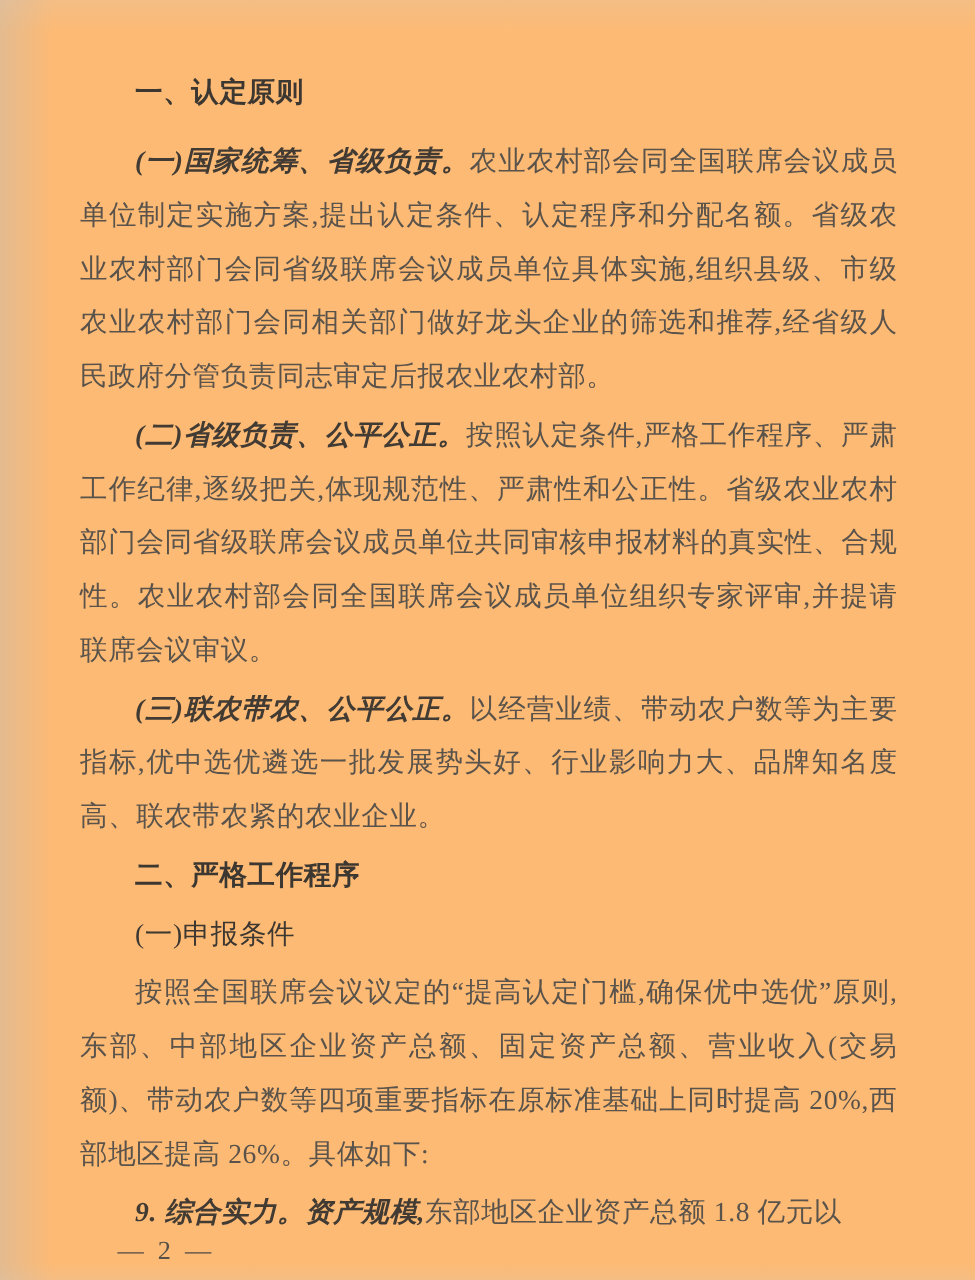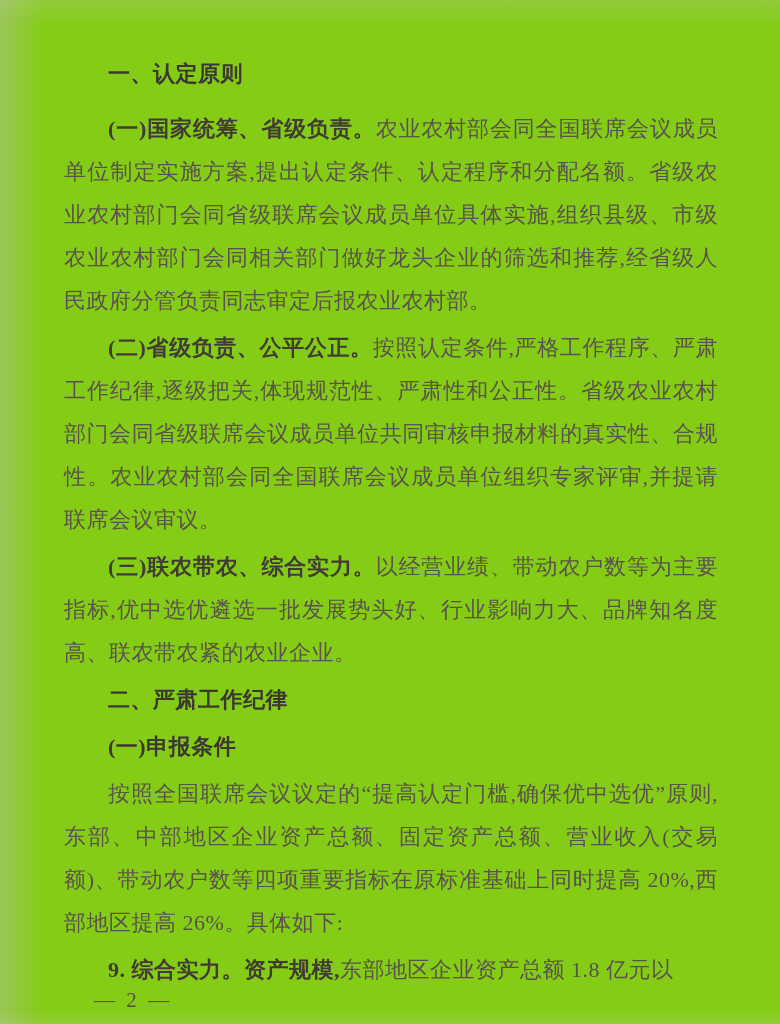--- a/index.html
+++ b/index.html
@@ -10,21 +10,21 @@
     width: 780px;
     height: 1024px;
     background: #e9e8e6;
     font-family: "Liberation Serif", "DejaVu Serif", serif;
     overflow: hidden;
   }
   .page {
     position: relative;
     width: 780px;
     height: 1024px;
-    background: #84cc16;
+    background: #fdba74;
     overflow: hidden;
   }
   
   .scan-shadow-left {
     position: absolute;
     left: 0; top: 0; bottom: 0;
     width: 42px;
     background: linear-gradient(to right, rgba(190,188,184,0.40), rgba(255,255,255,0));
     pointer-events: none;
   }
@@ -59,26 +59,27 @@
   }
   .content > :first-child {
     margin-bottom: 12px;
   }
   .heading-1 {
     font-family: "Liberation Sans", "DejaVu Sans", sans-serif;
     font-weight: 700;
     color: #3c3731;
   }
   .heading-2 {
-    font-weight: 700;
+    font-weight: 400;
     color: #3c3731;
   }
   .lead {
     font-weight: 700;
     color: #413b34;
+    font-style: italic;
   }
   .footer {
     position: absolute;
     left: 94px;
     top: 988px;
     font-size: 21px;
     letter-spacing: 3px;
     color: #56504a;
   }
 </style>
@@ -87,21 +88,21 @@
 
 <div class="page">
   <div class="scan-shadow-left"></div>
   <div class="scan-shadow-top"></div>
   <div class="scan-shadow-bottom"></div>
 
   <div class="content" id="doc-content">
       <p class="heading-1">一、认定原则</p>
       <p class="paragraph"><span class="lead">(一)国家统筹、省级负责。</span>农业农村部会同全国联席会议成员单位制定实施方案,提出认定条件、认定程序和分配名额。省级农业农村部门会同省级联席会议成员单位具体实施,组织县级、市级农业农村部门会同相关部门做好龙头企业的筛选和推荐,经省级人民政府分管负责同志审定后报农业农村部。</p>
       <p class="paragraph"><span class="lead">(二)省级负责、公平公正。</span>按照认定条件,严格工作程序、严肃工作纪律,逐级把关,体现规范性、严肃性和公正性。省级农业农村部门会同省级联席会议成员单位共同审核申报材料的真实性、合规性。农业农村部会同全国联席会议成员单位组织专家评审,并提请联席会议审议。</p>
-      <p class="paragraph"><span class="lead">(三)联农带农、综合实力。</span>以经营业绩、带动农户数等为主要指标,优中选优遴选一批发展势头好、行业影响力大、品牌知名度高、联农带农紧的农业企业。</p>
-      <p class="heading-1">二、严肃工作纪律</p>
+      <p class="paragraph"><span class="lead">(三)联农带农、公平公正。</span>以经营业绩、带动农户数等为主要指标,优中选优遴选一批发展势头好、行业影响力大、品牌知名度高、联农带农紧的农业企业。</p>
+      <p class="heading-1">二、严格工作程序</p>
       <p class="heading-2">(一)申报条件</p>
       <p class="paragraph">按照全国联席会议议定的“提高认定门槛,确保优中选优”原则,东部、中部地区企业资产总额、固定资产总额、营业收入(交易额)、带动农户数等四项重要指标在原标准基础上同时提高 20%,西部地区提高 26%。具体如下:</p>
       <p class="paragraph"><span class="lead">9. 综合实力。资产规模,</span>东部地区企业资产总额 1.8 亿元以</p>
     </div>
 
   <div class="footer">— 2 —</div>
 </div>
 
 </body></html>

